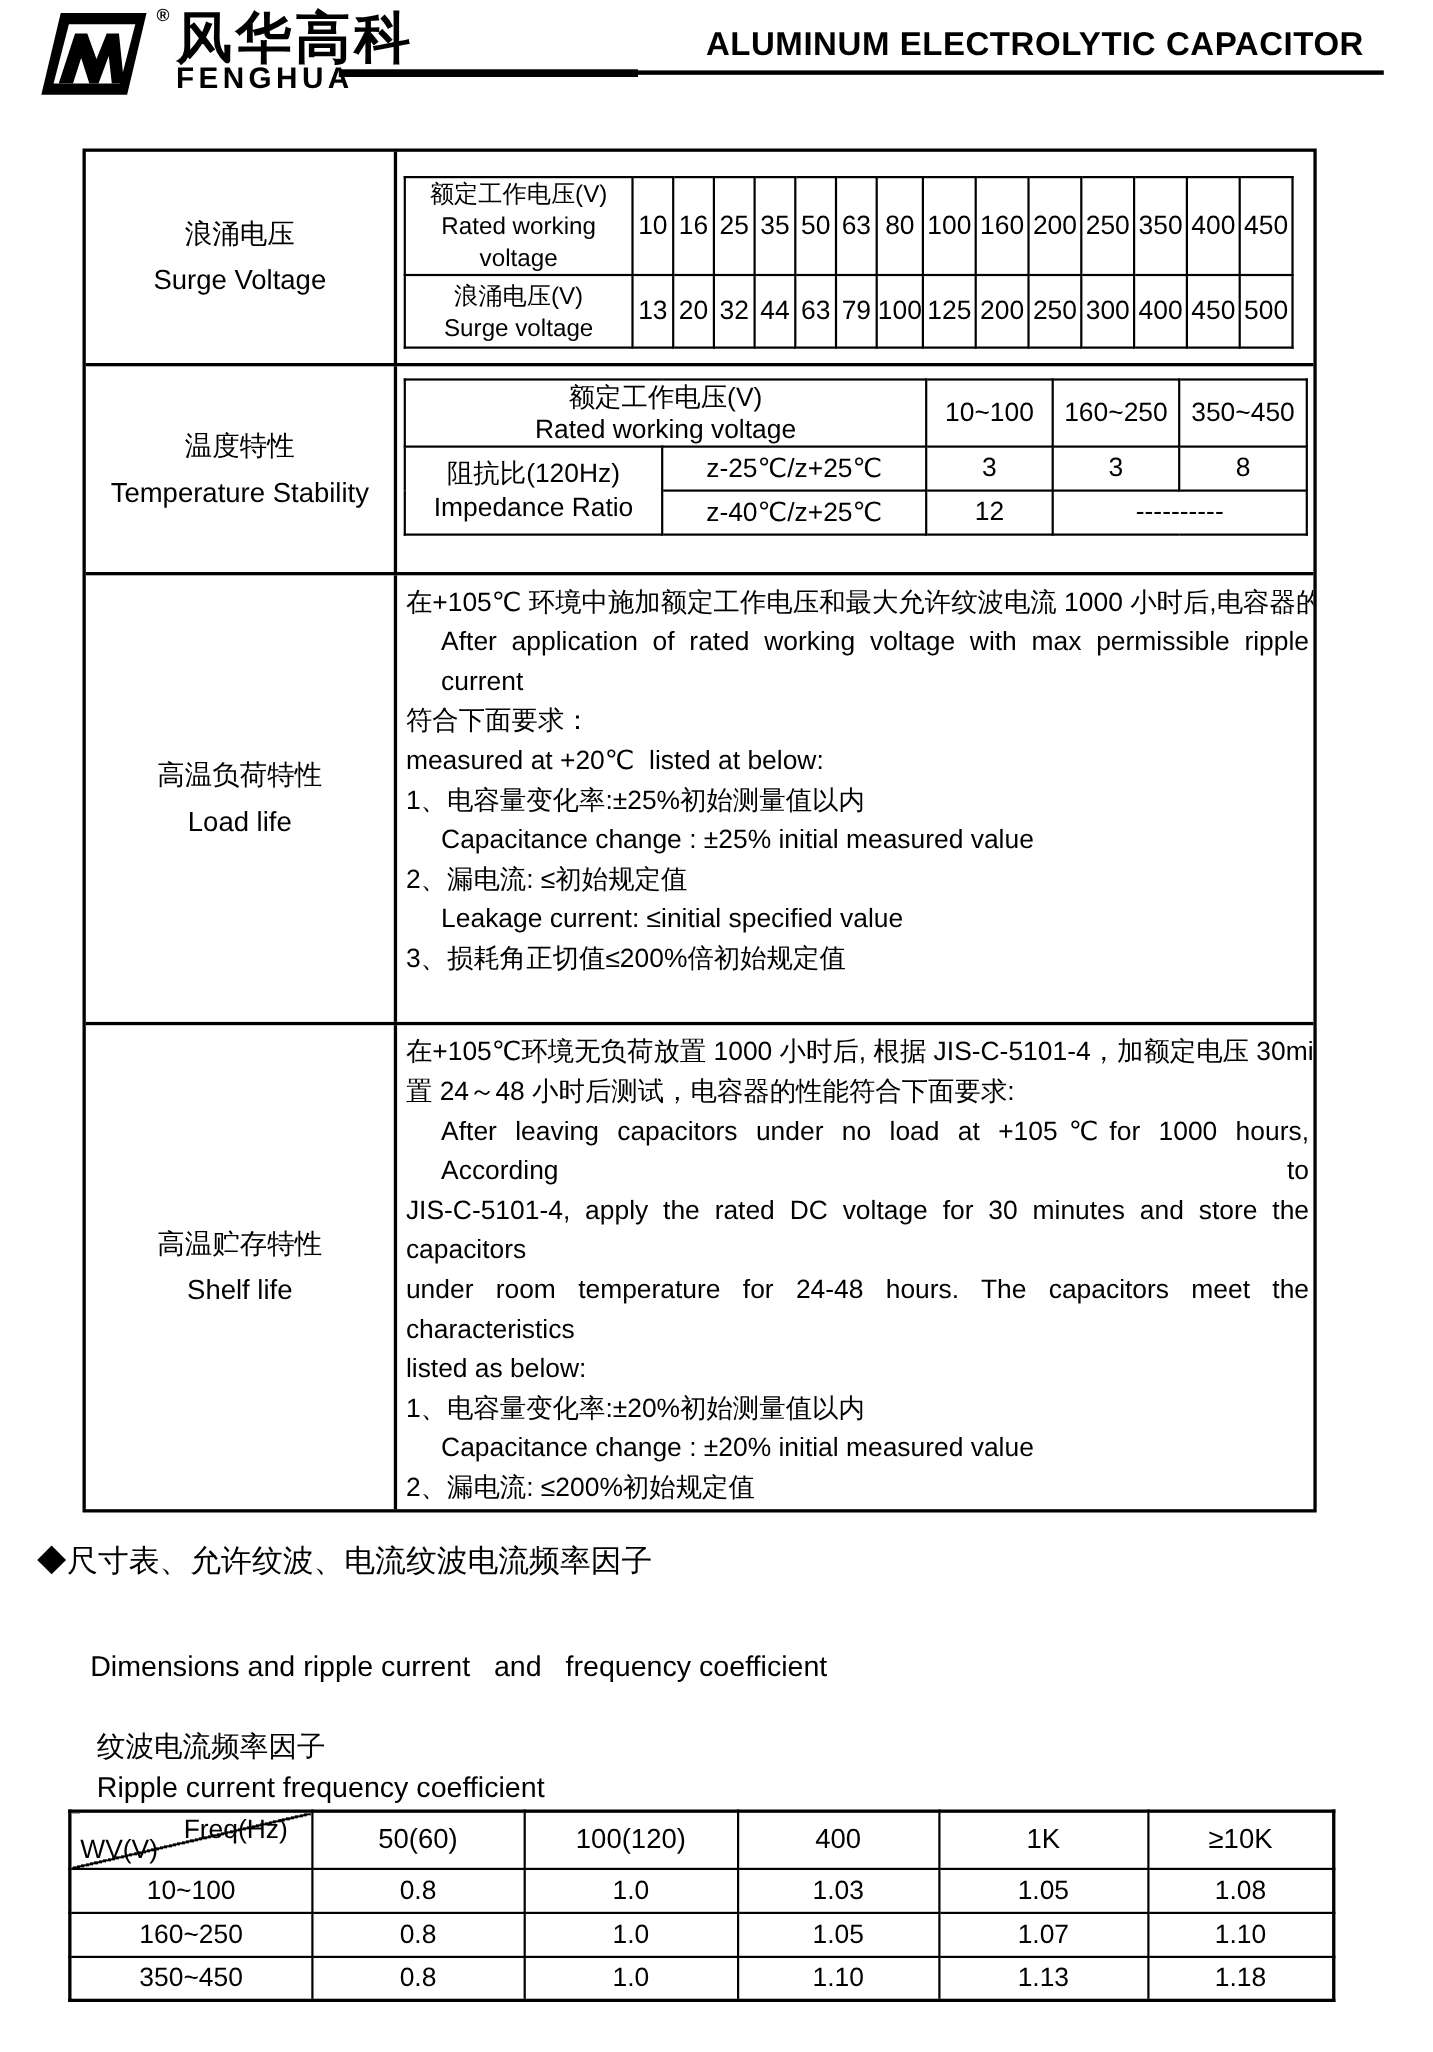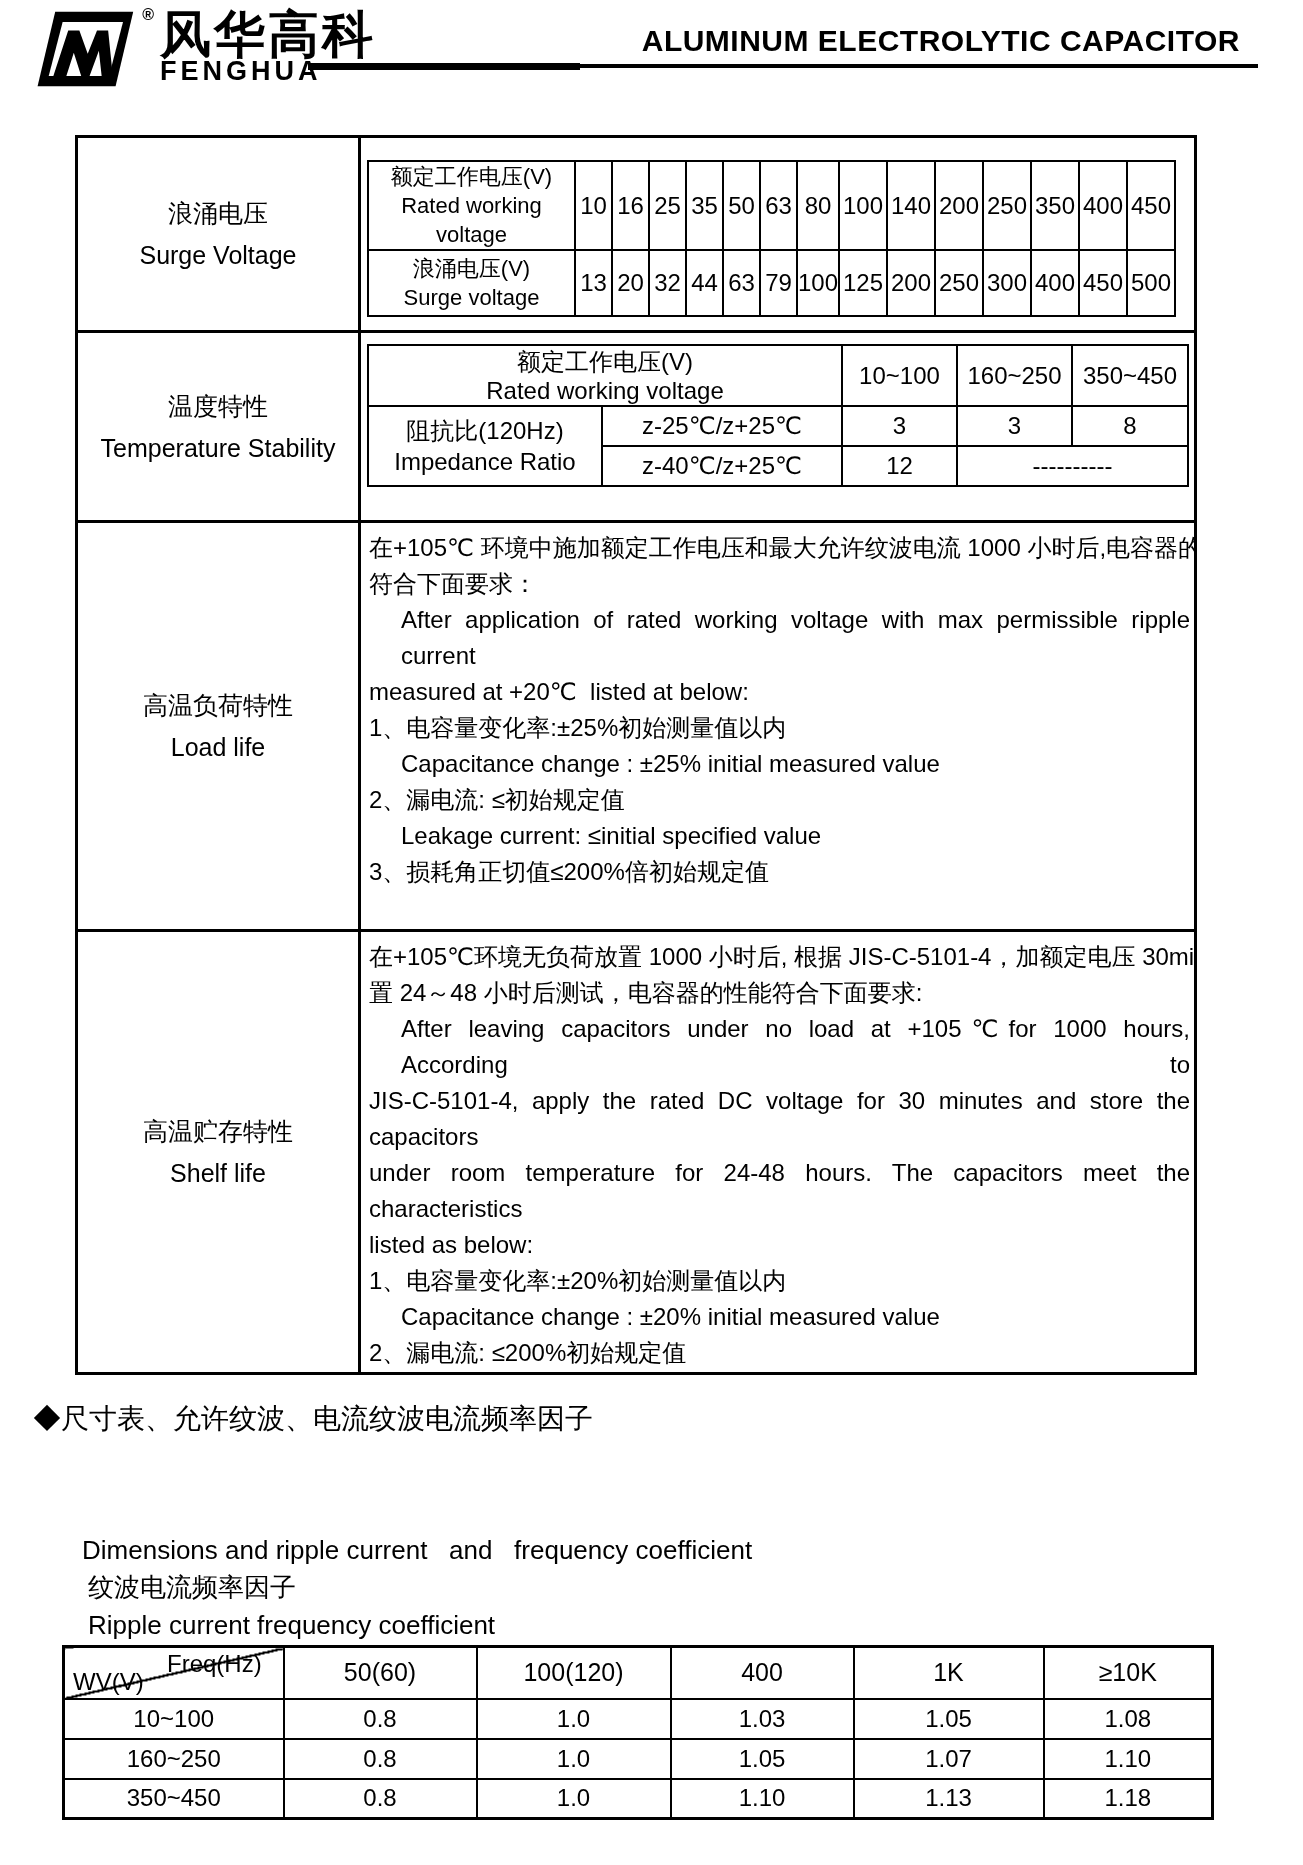--- a/index.html
+++ b/index.html
@@ -50,21 +50,21 @@
 
   .cellline { display:block; }
 
   .ptext { position:absolute; left:8px; top:7px; right:4px; font-size:24px; }
   .pline { line-height:36px; white-space:pre; }
   .pline.ind { padding-left:32px; }
   .pline.jst { white-space:normal; text-align:justify; text-align-last:justify; }
 
   
   .h-cn  { position:absolute; left:33px;  top:1400px; font-size:28px;font-family:Liberation Serif, serif; }
-  .h-en  { position:absolute; left:82px;  top:1500px; font-size:26px; white-space:pre;margin-top:35px; }
+  .h-en  { position:absolute; left:82px;  top:1500px; font-size:26px; white-space:pre; }
   .h2-cn { position:absolute; left:88px;  top:1570px; font-size:26px; }
   .h2-en { position:absolute; left:88px;  top:1610px; font-size:26px; }
 
   .freq-table { position:absolute; left:62px; top:1645px; border-collapse:collapse;
     table-layout:fixed; border:3px solid #000; }
   .freq-table td { border:2px solid #000; text-align:center; padding:0; font-size:25px; }
   .freq-table tr.fhead td { height:52px; }
   .freq-table tbody td { height:40px; font-size:24px; }
   td.corner { position:relative;
     background-image:linear-gradient(to bottom right,
@@ -114,21 +114,21 @@
               <span class="cellline">Rated working voltage</span>
             </td>
           <td class="n">10</td>
                 <td class="n">16</td>
                 <td class="n">25</td>
                 <td class="n">35</td>
                 <td class="n">50</td>
                 <td class="n">63</td>
                 <td class="n">80</td>
                 <td class="w">100</td>
-                <td class="w">140</td>
+                <td class="w">160</td>
                 <td class="w">200</td>
                 <td class="w">250</td>
                 <td class="w">350</td>
                 <td class="w">400</td>
                 <td class="w">450</td>
               </tr>
           <tr>
             <td class="lab">
               <span class="cellline">浪涌电压(V)</span>
               <span class="cellline">Surge voltage</span>
@@ -198,22 +198,22 @@
     </div>
 
     <div class="srow r3">
       <div class="slabel">
         <div>高温负荷特性</div>
         <div>Load life</div>
       </div>
       <div class="scontent">
         <div class="ptext">
             <div class="pline">在+105℃ 环境中施加额定工作电压和最大允许纹波电流 1000 小时后,电容器的性能</div>
+            <div class="pline ind jst">After application of rated working voltage with max permissible ripple current</div>
             <div class="pline">符合下面要求：</div>
-            <div class="pline ind jst">After application of rated working voltage with max permissible ripple current</div>
             <div class="pline">measured at +20℃  listed at below:</div>
             <div class="pline">1、电容量变化率:±25%初始测量值以内</div>
             <div class="pline ind">Capacitance change : ±25% initial measured value</div>
             <div class="pline">2、漏电流: ≤初始规定值</div>
             <div class="pline ind">Leakage current: ≤initial specified value</div>
             <div class="pline">3、损耗角正切值≤200%倍初始规定值</div>
           </div>
       </div>
     </div>
 

